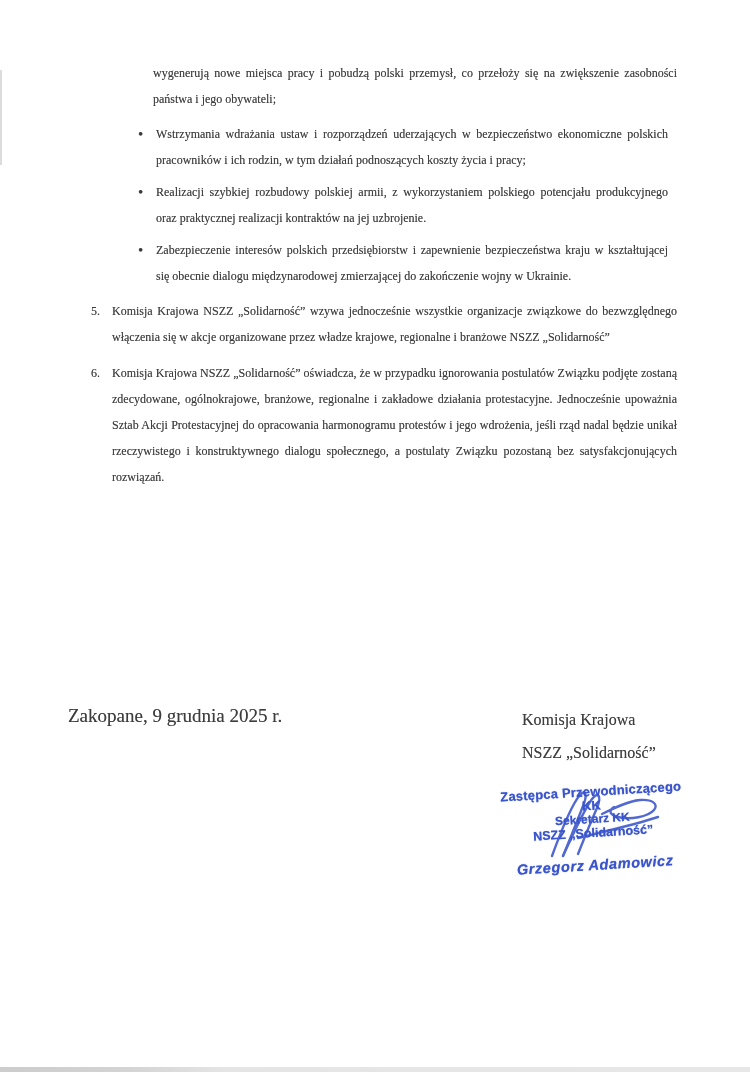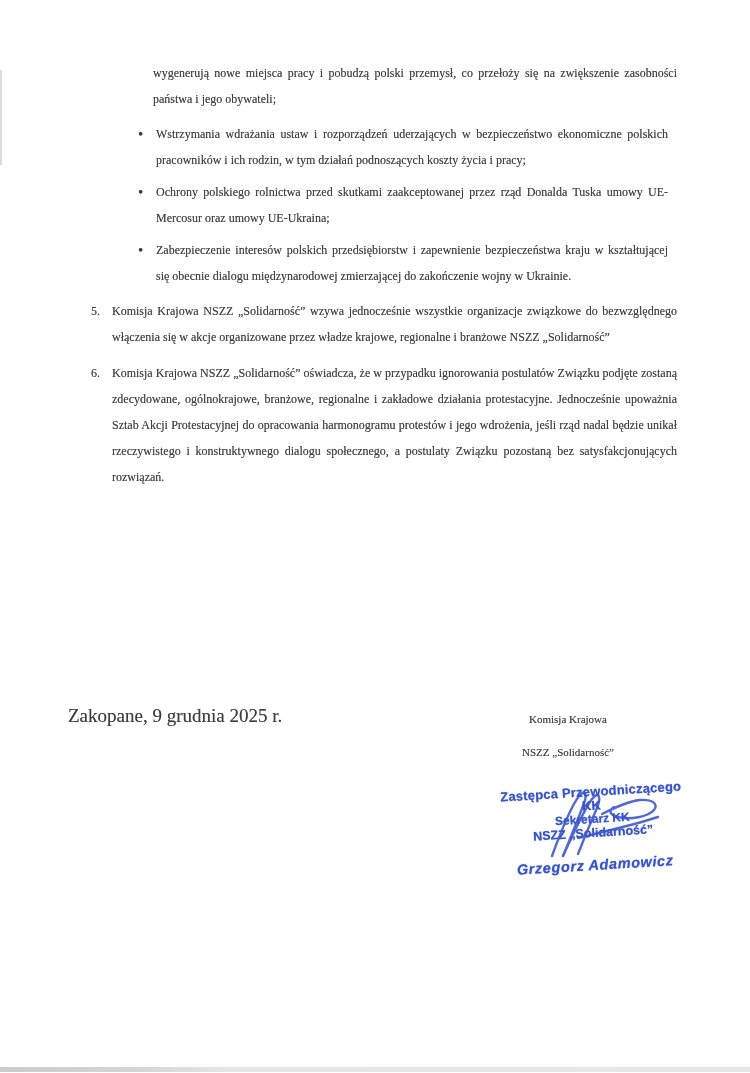--- a/index.html
+++ b/index.html
@@ -63,24 +63,23 @@
     position: absolute;
     left: 68px;
     top: 705px;
     font-size: 19px;
     text-shadow: 0 0 0.6px rgba(70,70,70,0.55);
   }
   .signer {
     position: absolute;
     left: 522px;
     top: 703px;
-    font-size: 11px;
+    font-size: 16px;
     line-height: 33px;
     text-shadow: 0 0 0.6px rgba(70,70,70,0.55);
-    text-align: center;
   }
   
   .stamp {
     position: absolute;
     left: 498px;
     top: 785px;
     width: 190px;
     text-align: center;
     transform: rotate(-3.5deg);
     font-family: "Liberation Sans", "DejaVu Sans", sans-serif;
@@ -123,21 +122,21 @@
 </head>
 <body>
 
 <div class="page">
 
   <div class="content">
     <p class="intro">wygenerują nowe miejsca pracy i pobudzą polski przemysł, co przełoży się na zwiększenie zasobności państwa i jego obywateli;</p>
 
     <ul class="bullets">
       <li>Wstrzymania wdrażania ustaw i rozporządzeń uderzających w bezpieczeństwo ekonomiczne polskich pracowników i ich rodzin, w tym działań podnoszących koszty życia i pracy;</li>
-      <li>Ochrony polskiego rolnictwa przed skutkami zaakceptowanej przez rząd Donalda Tuska umowy UE-Mercosur oraz umowy UE-Ukraina;</li>
+      <li>Realizacji szybkiej rozbudowy polskiej armii, z wykorzystaniem polskiego potencjału produkcyjnego oraz praktycznej realizacji kontraktów na jej uzbrojenie.</li>
       <li>Zabezpieczenie interesów polskich przedsiębiorstw i zapewnienie bezpieczeństwa kraju w kształtującej się obecnie dialogu międzynarodowej zmierzającej do zakończenie wojny w Ukrainie.</li>
     </ul>
 
     <ol class="numbered">
       <li>
         <span class="num">5.</span>
         <span>Komisja Krajowa NSZZ „Solidarność” wzywa jednocześnie wszystkie organizacje związkowe do bezwzględnego włączenia się w akcje organizowane przez władze krajowe, regionalne i branżowe NSZZ „Solidarność”</span>
       </li>
       <li>
         <span class="num">6.</span>

